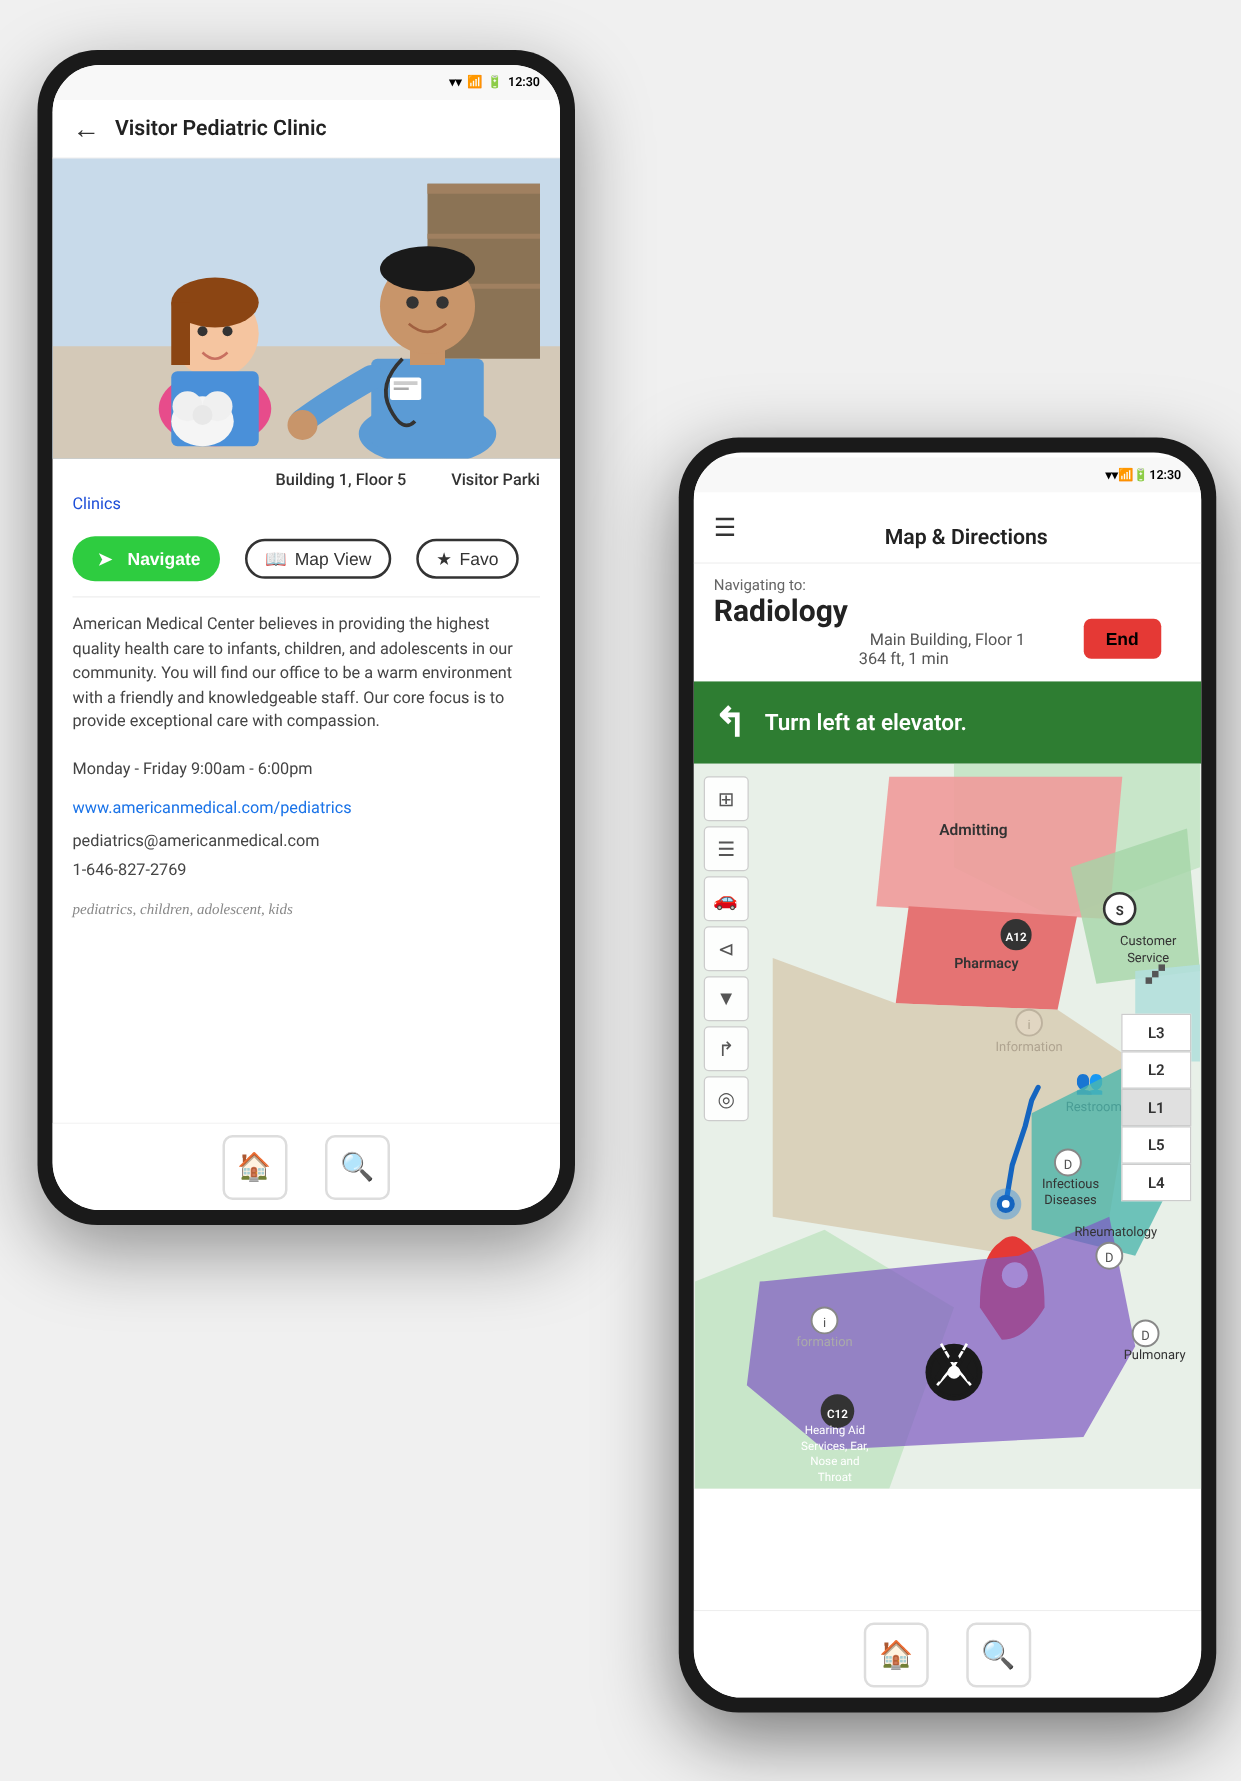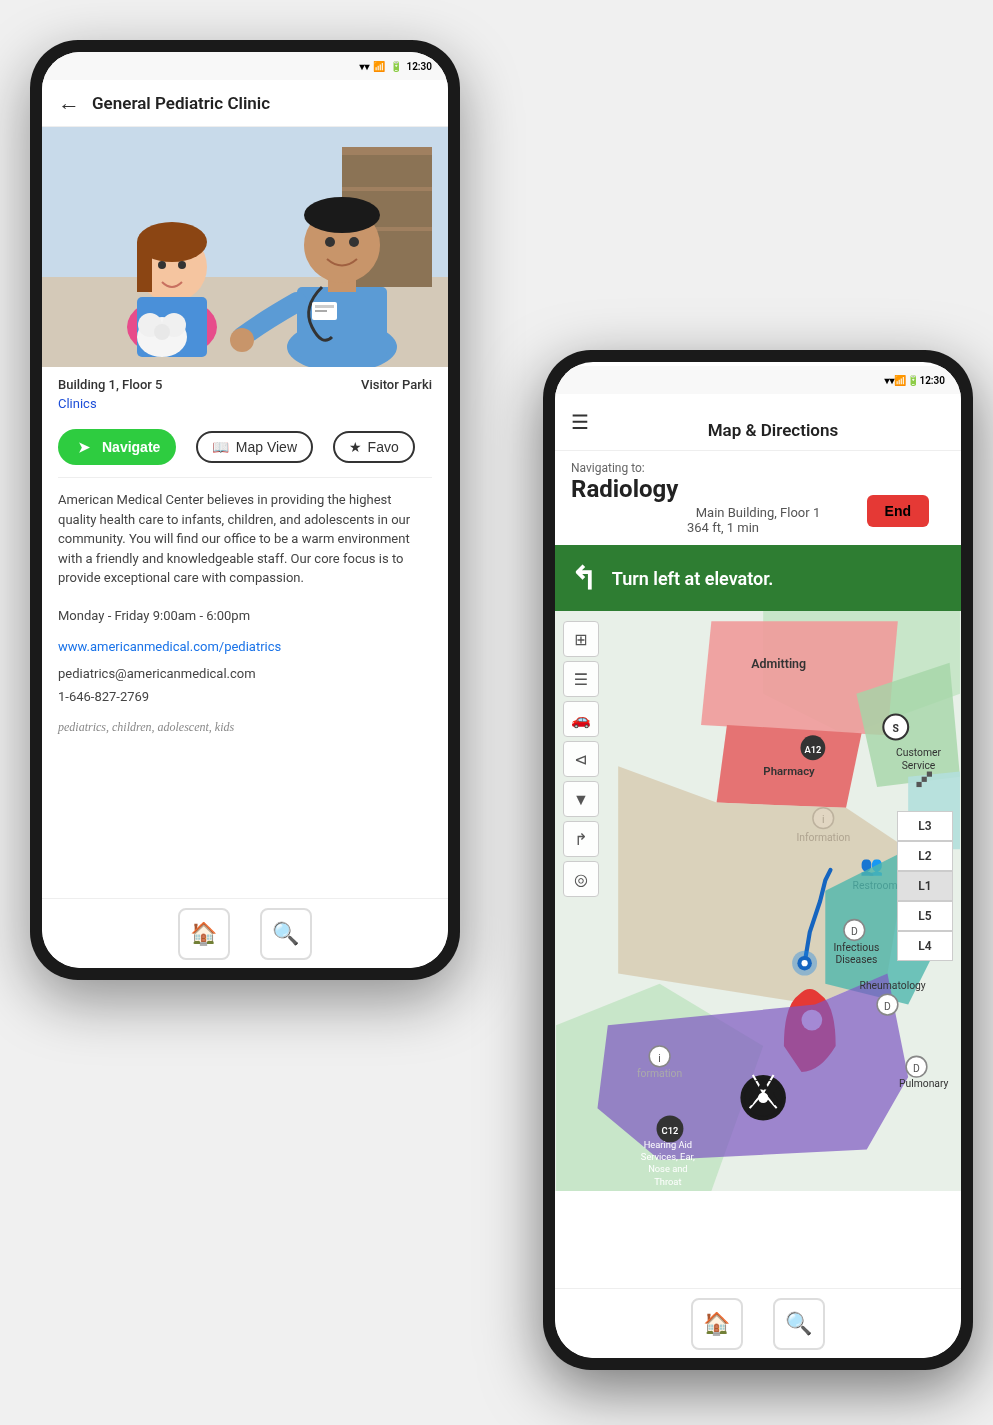--- a/index.html
+++ b/index.html
@@ -122,21 +122,22 @@
     .hero-scene {
       width: 100%;
       height: 100%;
       position: relative;
       background: linear-gradient(180deg, #c8daea 0%, #e8eef5 40%, #d4c9b8 100%);
     }
 
     .p1-location {
       padding: 10px 16px 4px;
       display: flex;
-      justify-content: space-between;
+      justify-content: flex-end;
+      gap: 36px;
     }
 
     .p1-location-left {
       font-size: 13px;
       color: #333;
       font-weight: 500;
     }
 
     .p1-location-right {
       font-size: 13px;
@@ -449,21 +450,21 @@
         <div class="status-bar-icons">
           <span>▾▾</span>
           <span>📶</span>
           <span>🔋</span>
           <span>12:30</span>
         </div>
       </div>
 
       <div class="p1-header">
         <span class="p1-back-btn">←</span>
-        <span class="p1-title">General Pediatric Clinic</span>
+        <span class="p1-title">Visitor Pediatric Clinic</span>
       </div>
 
       <div class="p1-hero">
         <div class="hero-scene">
           
           <svg width="100%" height="100%" viewBox="0 0 406 240" xmlns="http://www.w3.org/2000/svg">
 
             <rect width="406" height="240" fill="#c8daea"></rect>
             <rect y="150" width="406" height="90" fill="#d4c9b8"></rect>
 

